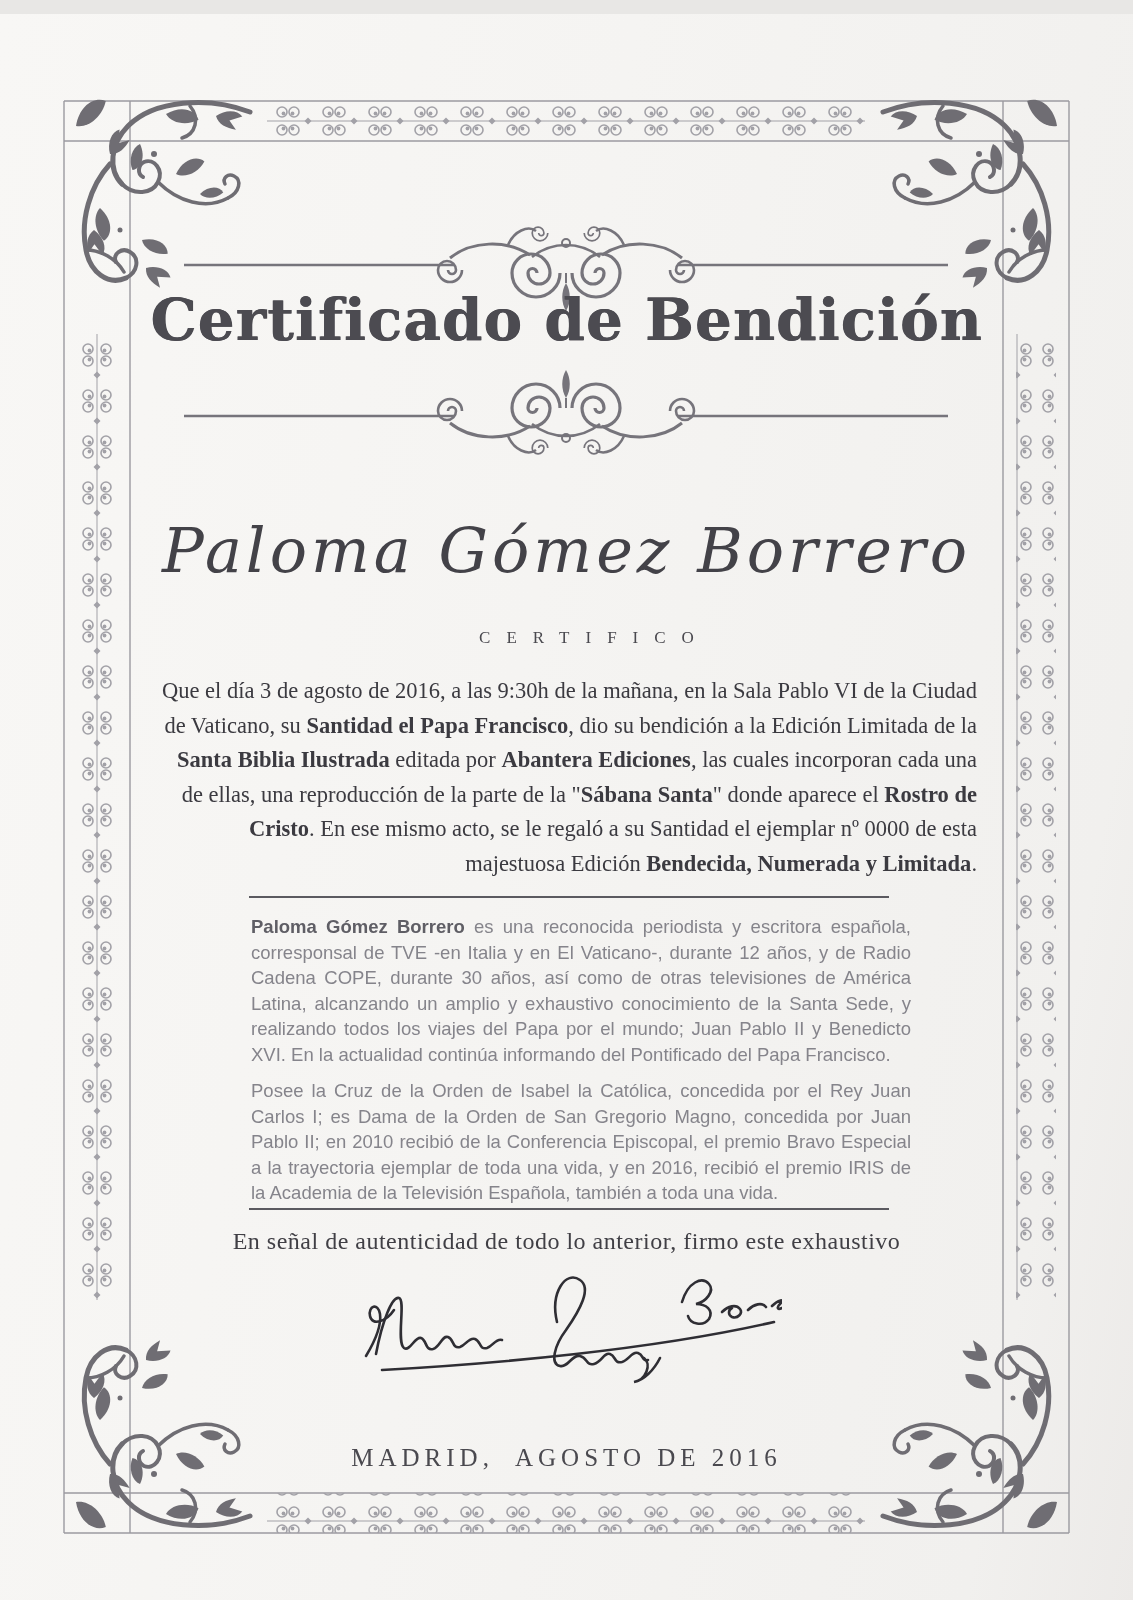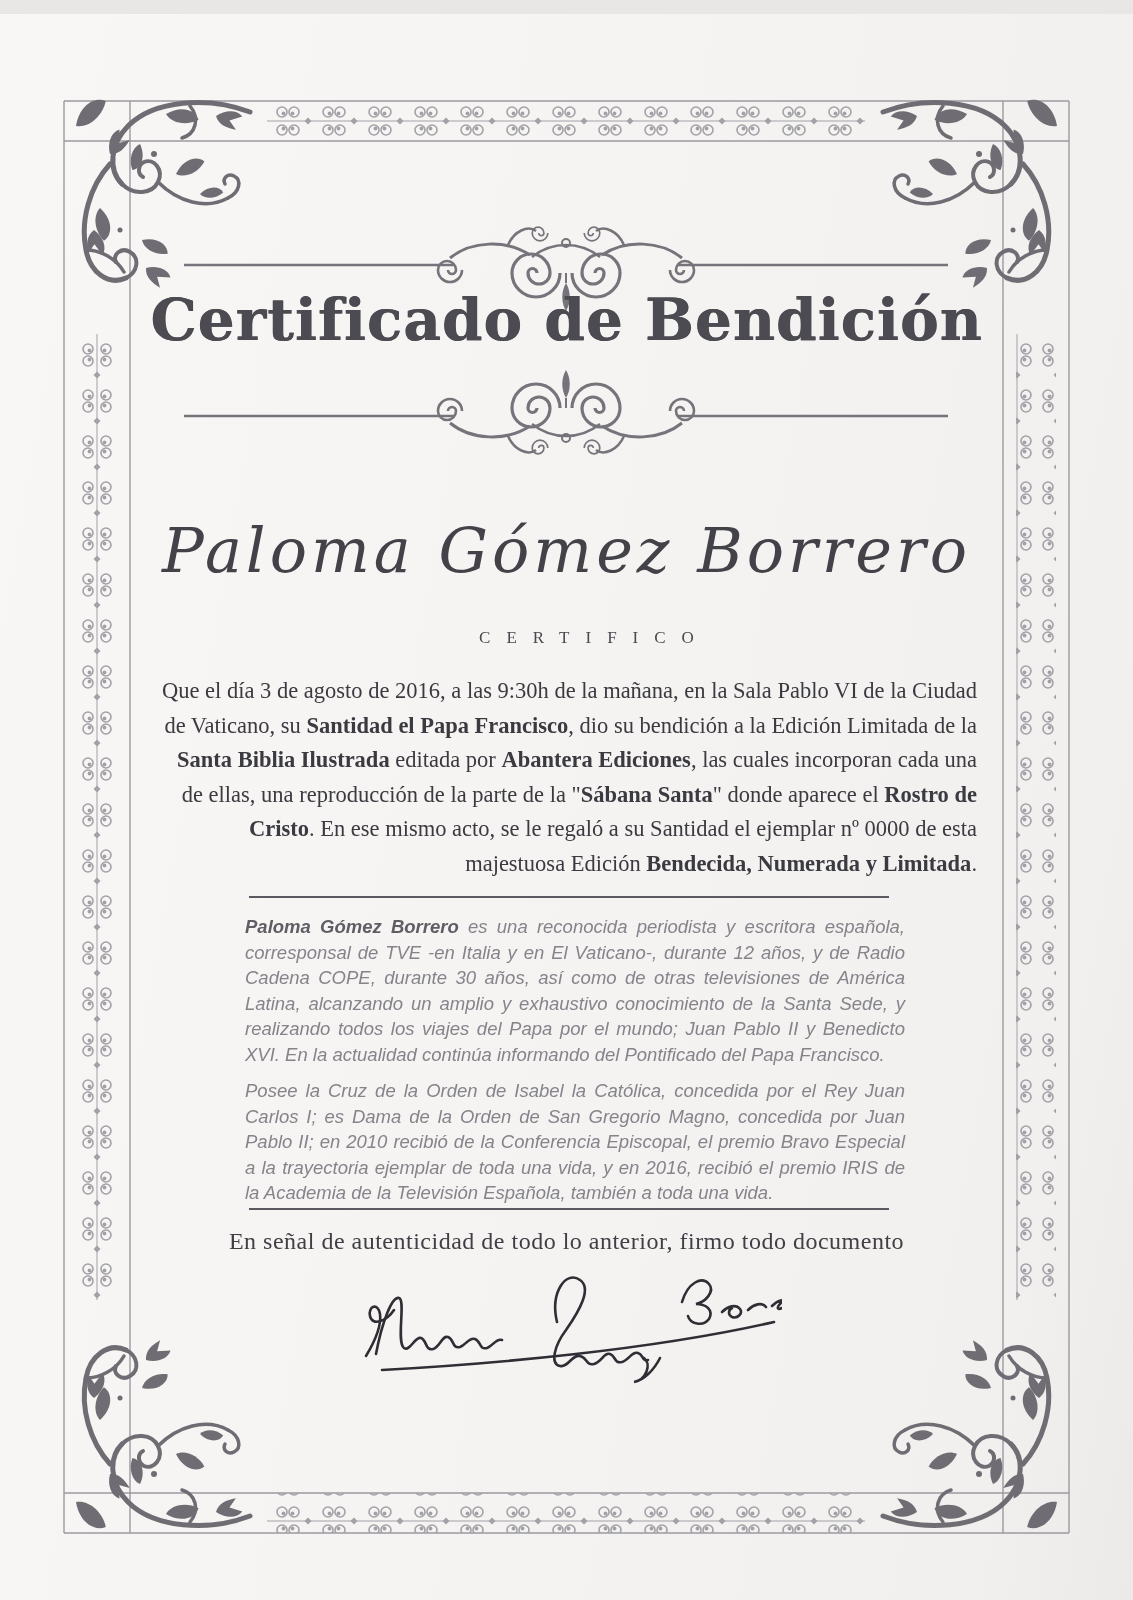--- a/index.html
+++ b/index.html
@@ -34,22 +34,22 @@
     font-size:22.5px; line-height:34.5px; text-align:right; color:#3b3a40;
   }
   .mainpara .b, .bio .b { font-weight:bold; }
   .rule {
     position:absolute; left:249px; width:640px; height:0;
     border-top:2px solid #5b5a60;
   }
   .rule1 { top:882px; }
   .rule2 { top:1194px; }
   .bio {
-    position:absolute; left:245px; width:660px;
-    font-family:"Liberation Sans", sans-serif; font-style:italic;
+    position:absolute; left:251px; width:660px;
+    font-family:"Liberation Sans", sans-serif; 
     font-size:18.5px; line-height:25.5px; text-align:justify; color:#85848b;
   }
   .bio .b { color:#5f5e65; }
   .bio1 { top:900px; }
   .bio2 { top:1064px; }
   .attest { top:1214px; font-size:24px; color:#403f45; letter-spacing:0.5px; }
   .signature { position:absolute; top:1244px; left:352px; }
   .placedate { top:1430px; font-size:25px; letter-spacing:5px; color:#4a494f; }
 </style>
 </head>
@@ -182,30 +182,31 @@
     <div class="mainpara"><span>Que el día 3 de agosto de 2016, a las 9:30h de la mañana, en la Sala Pablo VI de la Ciudad de Vaticano, su </span><span class="b">Santidad el Papa Francisco</span><span>, dio su bendición a la Edición Limitada de la </span><span class="b">Santa Biblia Ilustrada</span><span> editada por </span><span class="b">Abantera Ediciones</span><span>, las cuales incorporan cada una de ellas, una reproducción de la parte de la "</span><span class="b">Sábana Santa</span><span>" donde aparece el </span><span class="b">Rostro de Cristo</span><span>. En ese mismo acto, se le regaló a su Santidad el ejemplar nº 0000 de esta majestuosa Edición </span><span class="b">Bendecida, Numerada y Limitada</span><span>.</span></div>
 
     <div class="rule rule1"></div>
 
     <div class="bio bio1"><span class="b">Paloma Gómez Borrero</span><span> es una reconocida periodista y escritora española, corresponsal de TVE -en Italia y en El Vaticano-, durante 12 años, y de Radio Cadena COPE, durante 30 años, así como de otras televisiones de América Latina, alcanzando un amplio y exhaustivo conocimiento de la Santa Sede, y realizando todos los viajes del Papa por el mundo; Juan Pablo II y Benedicto XVI. En la actualidad continúa informando del Pontificado del Papa Francisco.</span></div>
 
     <div class="bio bio2">Posee la Cruz de la Orden de Isabel la Católica, concedida por el Rey Juan Carlos I; es Dama de la Orden de San Gregorio Magno, concedida por Juan Pablo II; en 2010 recibió de la Conferencia Episcopal, el premio Bravo Especial a la trayectoria ejemplar de toda una vida, y en 2016, recibió el premio IRIS de la Academia de la Televisión Española, también a toda una vida.</div>
 
     <div class="rule rule2"></div>
 
-    <div class="abs attest">En señal de autenticidad de todo lo anterior, firmo todo documento</div>
+    <div class="abs attest">En señal de autenticidad de todo lo anterior, firmo este exhaustivo</div>
 
     <svg class="signature" width="430" height="140" viewBox="0 0 430 140">
       <g fill="none" stroke="#2f2e34" stroke-width="2.6" stroke-linecap="round">
         <path d="M30,112 C140,106 300,92 422,64"></path>
         <path d="M14,98 C20,88 30,70 28,56 C26,44 16,48 18,58 C20,68 34,64 42,52"></path>
         <path d="M24,96 C30,64 40,38 47,40 C54,42 44,84 52,90 C58,94 63,78 69,80 C75,82 73,93 81,91 C88,89 90,77 96,79 C102,81 100,91 108,89 C114,87 117,79 123,81 C129,83 127,92 135,90 C141,88 144,80 150,82"></path>
         <path d="M205,64 C198,34 214,12 228,22 C240,30 228,52 214,72 C202,88 198,106 208,108 C216,110 220,96 228,98 C236,100 234,108 242,106 C250,104 252,94 258,96 C264,98 262,106 270,104 C277,102 280,93 286,95 C292,97 290,104 296,102"></path>
         <path d="M292,100 C300,106 294,122 282,124 C292,122 302,112 308,100"></path>
         <path d="M330,44 C336,24 350,18 357,26 C363,33 354,44 344,46 C354,46 362,52 357,61 C351,69 338,66 336,58"></path>
         <path d="M370,54 C376,48 384,46 388,51 C391,55 386,61 380,59 C376,57 376,52 380,50"></path>
         <path d="M396,52 C402,46 410,44 414,49"></path>
         <path d="M420,48 C426,42 434,40 428,46 C424,50 426,52 430,50"></path>
       </g>
     </svg>
 
+    <div class="abs placedate">MADRID,&nbsp; AGOSTO DE 2016</div>
   </div>
 </div>
 
 </body></html>

